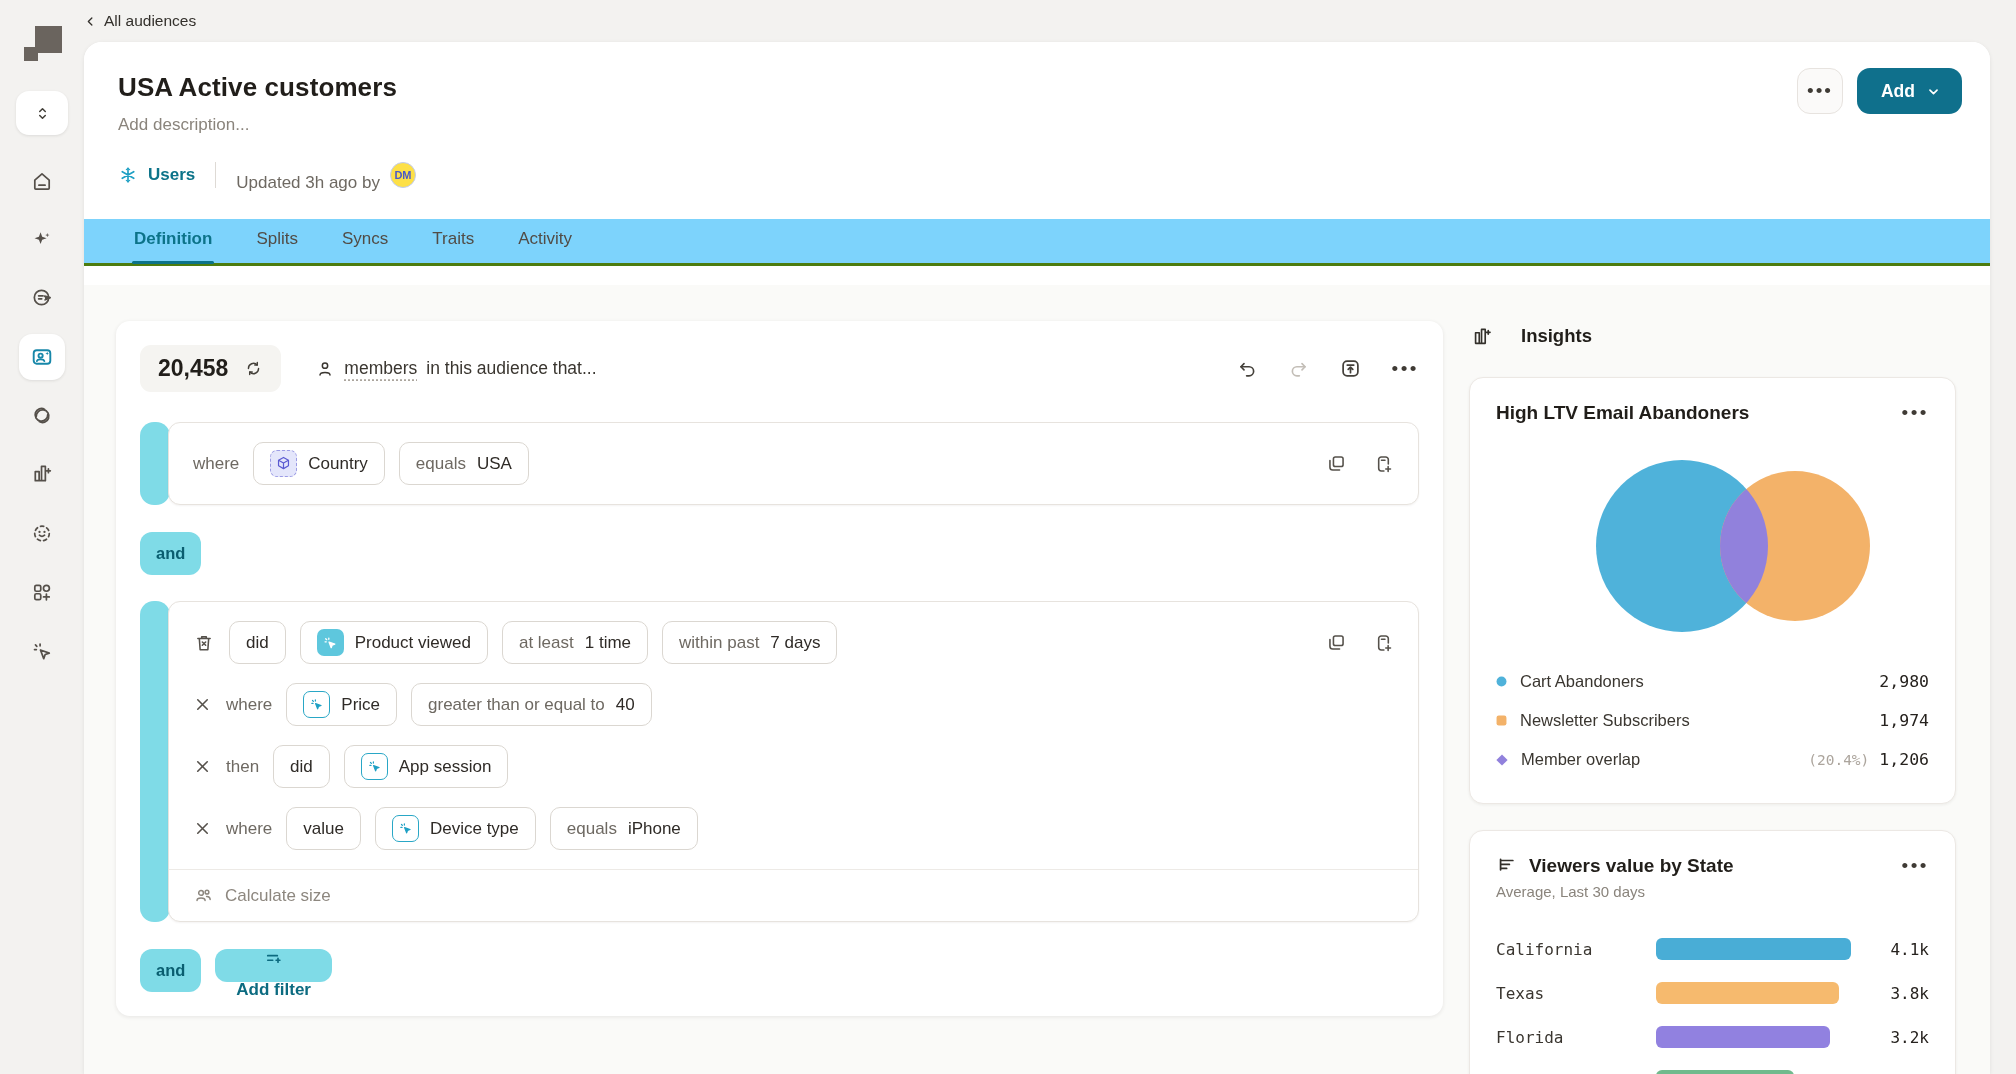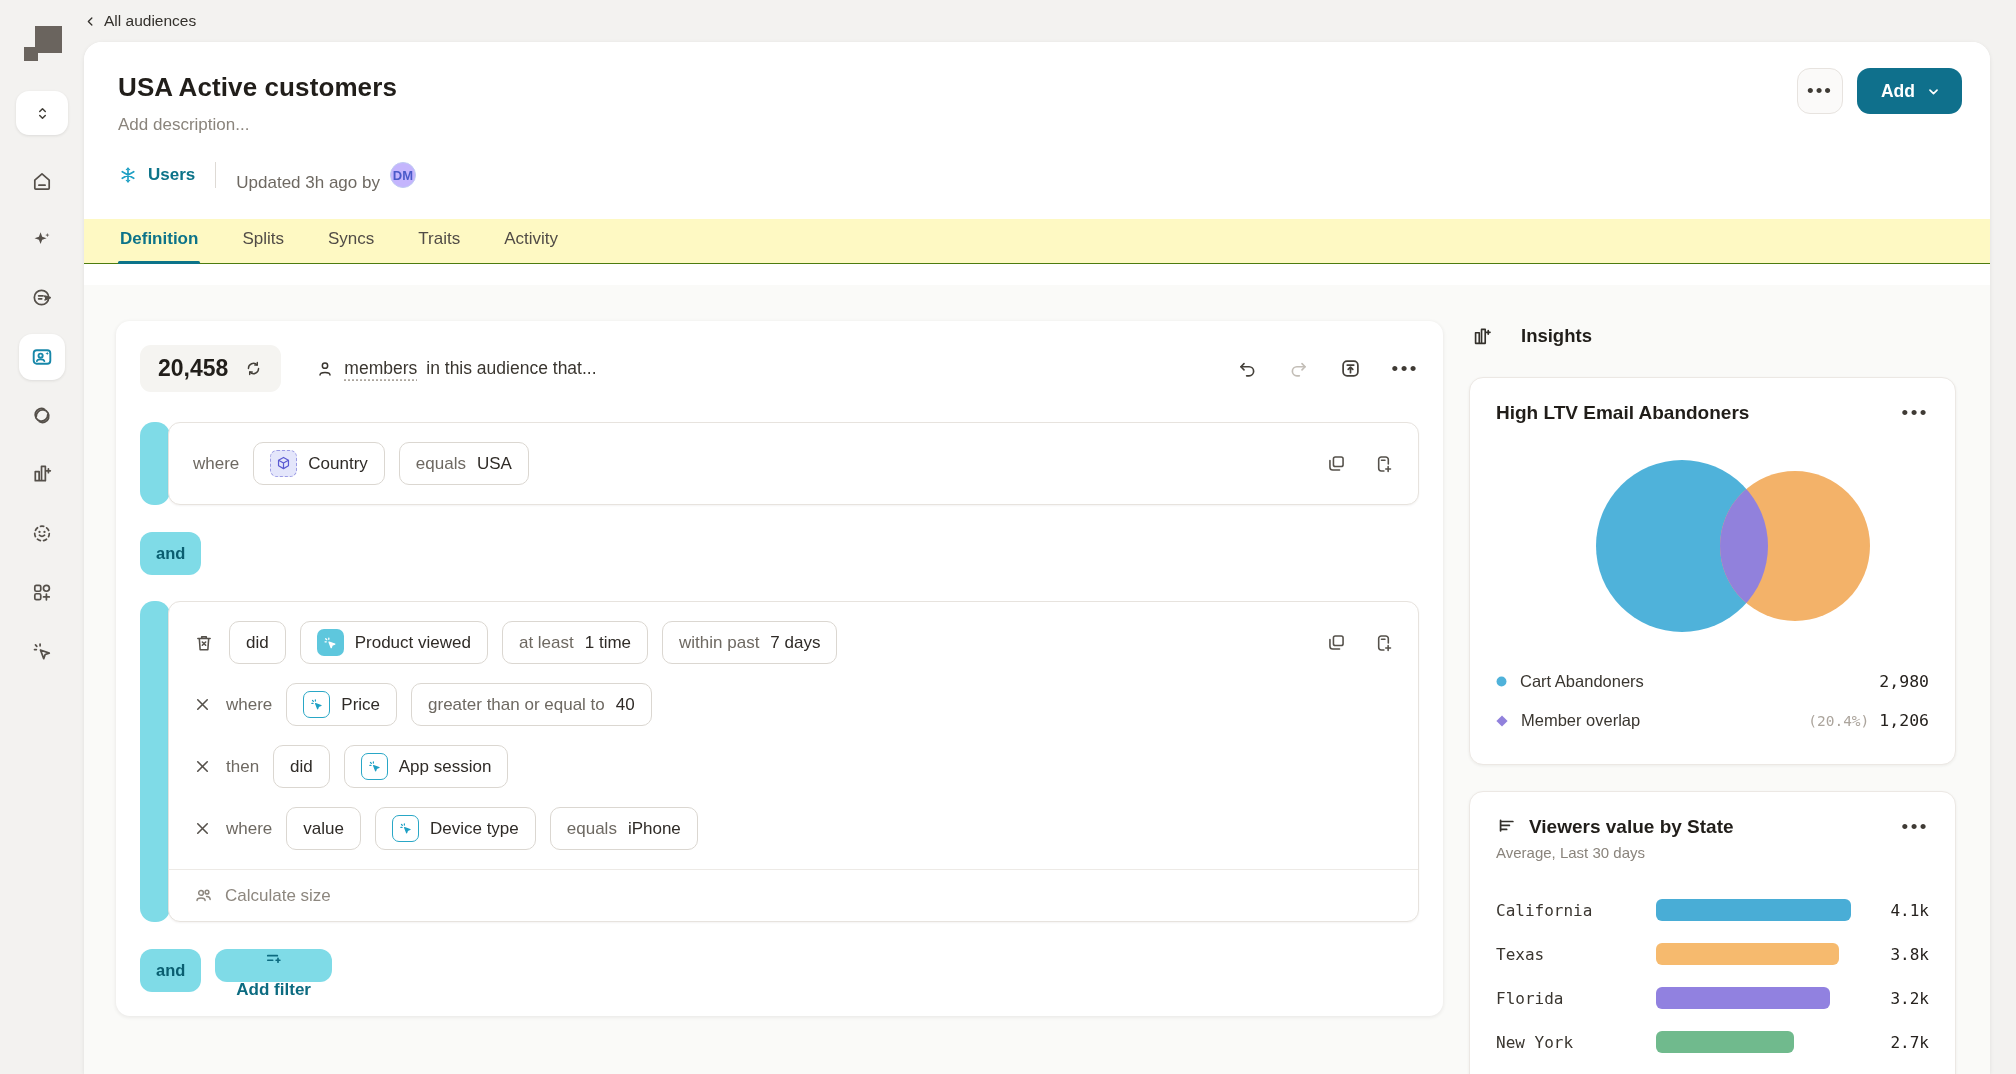--- a/index.html
+++ b/index.html
@@ -25,29 +25,29 @@
   
   .main { position:absolute; left:84px; top:42px; right:26px; bottom:0; background:#FFFFFF;
     border-radius:18px 18px 0 0; box-shadow:0 1px 4px rgba(30,27,24,.08); overflow:hidden; }
   .hdr { position:relative; padding:30px 36px 0 34px; background:#fff; }
   .title { font-size:26px; font-weight:700; color:#211E1A; letter-spacing:.1px; }
   .desc { margin-top:12px; font-size:17px; color:#8A847C; cursor:text; }
   .meta { margin-top:22px; display:flex; align-items:center; }
   .meta .src { display:flex; align-items:center; gap:10px; color:#0C7389; font-size:17px; font-weight:600; cursor:pointer; }
   .meta .vdiv { width:1px; height:26px; background:#DEDAD5; margin:0 20px; }
   .meta .upd { font-size:17px; color:#6E6962;margin-top:16px; }
-  .avatar { width:26px; height:26px; border-radius:50%; background:#c4b5fd; border:1.5px solid #BFCBF2;
-    color:#4A5AC9; font-size:13px; font-weight:700; display:flex; align-items:center; justify-content:center; margin-left:10px; }
+  .avatar { width:26px; height:26px; border-radius:50%; background:#fde047; border:1.5px solid #BFCBF2;
+    color:#4A5AC9; font-size:11px; font-weight:700; display:flex; align-items:center; justify-content:center; margin-left:10px; }
   .hdr-actions { position:absolute; right:28px; top:26px; display:flex; gap:14px; }
   .btn-more { width:46px; height:46px; background:#FBFAF9; border:1px solid #E7E3DF; border-radius:13px;
     display:flex; align-items:center; justify-content:center; font-size:19px; letter-spacing:2px; color:#3F3B35; cursor:pointer; }
   .btn-add { height:46px; padding:0 20px 0 24px; background:#0F708C; border-radius:13px; color:#fff;
     font-size:17.5px; font-weight:600; display:flex; align-items:center; gap:10px; cursor:pointer; }
 
-  .tabs { display:flex; gap:40px; margin-top:26px; padding-left:34px; border-bottom:1px solid #4d7c0f; background:#fef9c3; }
+  .tabs { display:flex; gap:40px; margin-top:26px; padding-left:48px; border-bottom:3px solid #4d7c0f; background:#7dd3fc; }
   .tab { padding:10px 2px 14px; font-size:17px; color:#514C46; cursor:pointer; position:relative; }
   .tab.active { color:#0C7389; font-weight:600; }
   .tab.active::after { content:""; position:absolute; left:0; right:0; bottom:-1px; height:3px; background:#0C7389; border-radius:3px; }
 
   
   .content { position:absolute; left:0; right:0; top:243px; bottom:0; background:#FAFAF8; display:flex;
     padding:36px 34px 0 32px; overflow:hidden; }
 
   
   .builder { flex:1; background:#fff; border-radius:14px; box-shadow:0 1px 4px rgba(30,27,24,.09);
@@ -523,20 +523,30 @@
             <svg width="11" height="11" viewBox="0 0 12 12">
                 <circle cx="6" cy="6" r="5.4" fill="#4FB2DA"></circle>
               </svg>
             <span class="lbl">Cart Abandoners</span>
             <span class="right">
                 <span class="pct mono"></span>
                 <span class="val mono">2,980</span>
               </span>
           </div>
           <div class="lrow">
+            <svg width="11" height="11" viewBox="0 0 12 12">
+                <rect x="0.6" y="0.6" width="10.8" height="10.8" rx="2.4" fill="#F3B269"></rect>
+              </svg>
+            <span class="lbl">Newsletter Subscribers</span>
+            <span class="right">
+                <span class="pct mono"></span>
+                <span class="val mono">1,974</span>
+              </span>
+          </div>
+          <div class="lrow">
             <svg width="12" height="12" viewBox="0 0 12 12">
                 <path d="M6 0.4 11.6 6 6 11.6 0.4 6Z" fill="#9181DC"></path>
               </svg>
             <span class="lbl">Member overlap</span>
             <span class="right">
                 <span class="pct mono">(20.4%)</span>
                 <span class="val mono">1,206</span>
               </span>
           </div>
         </div>

